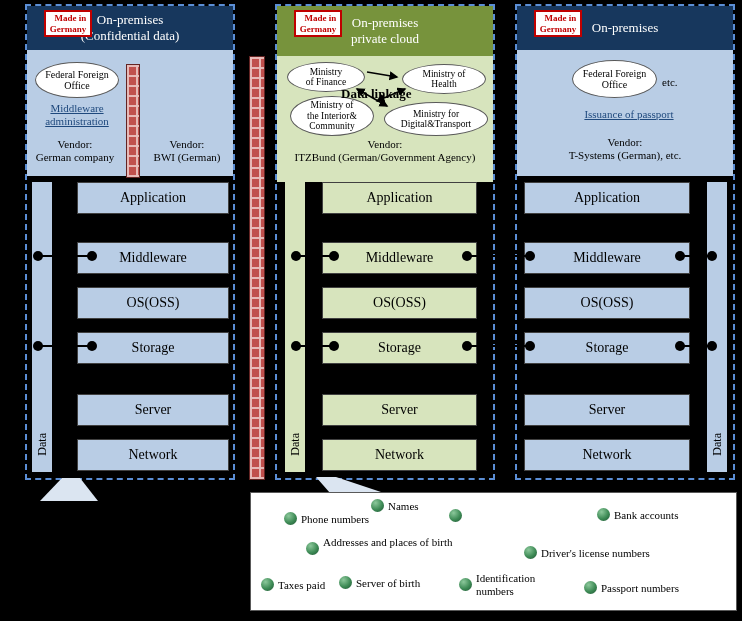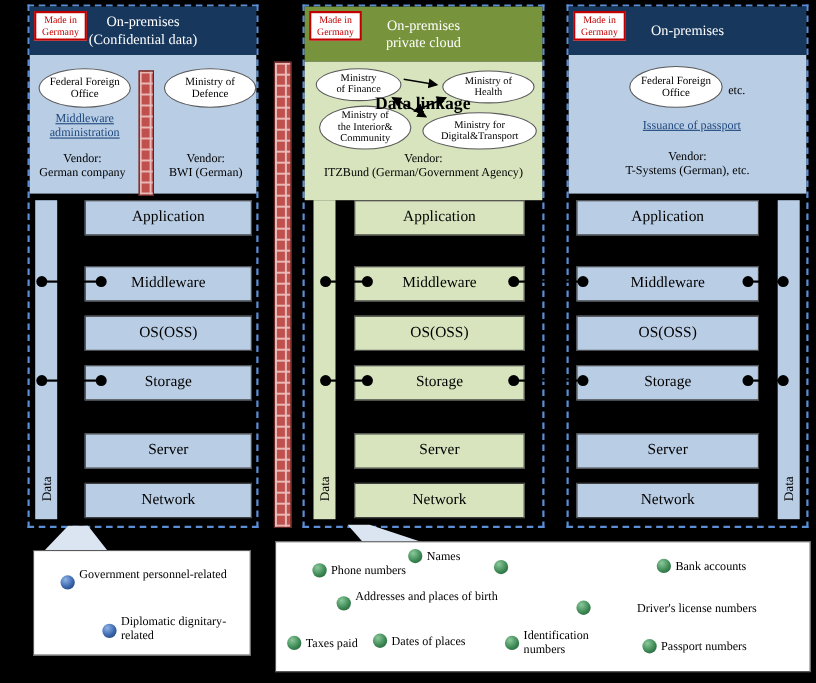--- a/index.html
+++ b/index.html
@@ -5,32 +5,32 @@
   * { margin:0; padding:0; box-sizing:border-box; }
   html,body { background:#000; }
   body { font-family:"Liberation Serif","DejaVu Serif",serif; color:#000; }
   .stage { position:relative; width:742px; height:621px; background:#000; overflow:hidden; }
 
   .col { position:absolute; top:4px; height:476px; background:#000; border:2px dashed #5b8ed5; }
   .hdr { position:absolute; left:0; top:0; width:100%; display:flex; align-items:center; justify-content:center; text-align:center; color:#fff; font-size:13px; line-height:1.25; }
   .navy { background:#17375d; }
   .greenhdr { background:#77933c; }
 
-  .badge { position:absolute; left:4px; top:4px; width:48px; height:27px; background:#fff; border:2px solid #c00000; color:#c00000; font-size:9px; font-weight:normal; display:flex; align-items:center; justify-content:center; text-align:center; line-height:1.15; z-index:3; }
+  .badge { position:absolute; left:17px; top:4px; width:48px; height:27px; background:#fff; border:2px solid #c00000; color:#c00000; font-size:9px; font-weight:bold; display:flex; align-items:center; justify-content:center; text-align:right; line-height:1.15; z-index:3; }
 
   .panel { position:absolute; left:0; width:100%; }
   .panel-blue { background:#b9cde5; }
   .panel-green { background:#d7e4bd; }
 
   .oval { position:absolute; background:#fff; border:1px solid #595959; border-radius:50%; display:flex; align-items:center; justify-content:center; text-align:center; font-size:10px; line-height:1.1; padding:2px; z-index:2; }
   .link { position:absolute; color:#1f497d; text-decoration:underline; font-size:11px; text-align:center; line-height:1.2; }
   .vendor { position:absolute; font-size:11px; text-align:center; line-height:1.2; }
   .pre { white-space:pre-line; }
   .etc { position:absolute; font-size:11px; }
-  .linkage { position:absolute; font-weight:bold; font-size:16px; z-index:3; }
+  .linkage { position:absolute; font-weight:bold; font-size:13px; z-index:3; }
 
   .datastrip { position:absolute; width:20px; display:flex; align-items:flex-end; justify-content:center; padding-bottom:16px; font-size:12px; }
   .strip-blue { background:#b9cde5; }
   .strip-green { background:#d7e4bd; }
   .vtext { writing-mode:vertical-rl; transform:rotate(180deg); }
 
   .row { position:absolute; height:32px; display:flex; align-items:center; justify-content:center; font-size:14px; border:1px solid #404040; }
   .row-blue { background:#b9cde5; }
   .row-green { background:#d7e4bd; }
 
@@ -62,23 +62,20 @@
       <span class="pre">On-premises
 (Confidential data)</span>
     </div>
     <div class="badge">
       <span class="pre">Made in
 Germany</span>
     </div>
     <div class="panel panel-blue" style="top:44px; height:126px;">
       <div class="oval" style="left:8px; top:12px; width:84px; height:36px;">
         <span>Federal Foreign Office</span>
-      </div>
-      <div class="oval" style="left:122px; top:12px; width:84px; height:36px;">
-        <span>Ministry of Defence</span>
       </div>
       <div class="link pre" style="left:0; top:52px; width:100px;">Middleware
 administration</div>
       <div class="vendor pre" style="left:0; top:88px; width:96px;">Vendor:
 German company</div>
       <div class="vendor pre" style="left:112px; top:88px; width:96px;">Vendor:
 BWI (German)</div>
     </div>
     <div class="firewall" style="left:99px; top:58px; width:14px; height:114px;"></div>
     <div class="datastrip strip-blue" style="left:5px; top:176px; height:290px;">
@@ -199,50 +196,44 @@
   <div class="dot" style="left:462px; top:341px;"></div>
   <div class="dot" style="left:525px; top:341px;"></div>
   <div class="dot" style="left:675px; top:341px;"></div>
   <div class="dot" style="left:707px; top:341px;"></div>
 
   <svg class="tails" width="742" height="621" viewBox="0 0 742 621">
     <polygon points="62,478 80,478 98,501 40,501" fill="#dbe5f1"></polygon>
     <polygon points="316,477 336,477 384,493 330,493" fill="#dbe5f1"></polygon>
   </svg>
 
-  <div class="legend" style="left:30px; top:500px; width:198px; height:96px;">
-    <span class="bullet b-blue" style="left:24px; top:22px;"></span>
-    <div class="ltext" style="left:41px; top:15px; width:150px;">Government personnel-related</div>
-    <span class="bullet b-blue" style="left:62px; top:66px;"></span>
-    <div class="ltext" style="left:79px; top:58px; width:112px;">Diplomatic dignitary-related</div>
-  </div>
 
   <div class="legend" style="left:250px; top:492px; width:487px; height:119px;">
     <span class="bullet b-green" style="left:120px; top:6px;"></span>
     <div class="ltext" style="left:137px; top:7px;text-align:center;">Names</div>
 
     <span class="bullet b-green" style="left:33px; top:19px;"></span>
     <div class="ltext" style="left:50px; top:20px;">Phone numbers</div>
 
     <span class="bullet b-green" style="left:198px; top:16px;"></span>
 
     <span class="bullet b-green" style="left:346px; top:15px;"></span>
     <div class="ltext" style="left:363px; top:16px;">Bank accounts</div>
 
     <span class="bullet b-green" style="left:55px; top:49px;"></span>
     <div class="ltext" style="left:72px; top:43px; width:135px;font-family:Liberation Serif, serif;">Addresses and places of birth</div>
 
     <span class="bullet b-green" style="left:273px; top:53px;"></span>
-    <div class="ltext" style="left:290px; top:54px;margin-left:38px;">Driver's license numbers</div>
+    <div class="ltext" style="left:290px; top:54px;">Driver's license numbers</div>
 
     <span class="bullet b-green" style="left:10px; top:85px;"></span>
     <div class="ltext" style="left:27px; top:86px;">Taxes paid</div>
 
     <span class="bullet b-green" style="left:88px; top:83px;"></span>
-    <div class="ltext" style="left:105px; top:84px;">Dates of places</div>
+    <div class="ltext" style="left:105px; top:84px;">Server of birth</div>
 
     <span class="bullet b-green" style="left:208px; top:85px;"></span>
     <div class="ltext" style="left:225px; top:79px; width:90px;">Identification numbers</div>
 
     <span class="bullet b-green" style="left:333px; top:88px;"></span>
     <div class="ltext" style="left:350px; top:89px;">Passport numbers</div>
   </div>
 
 </div>
 

